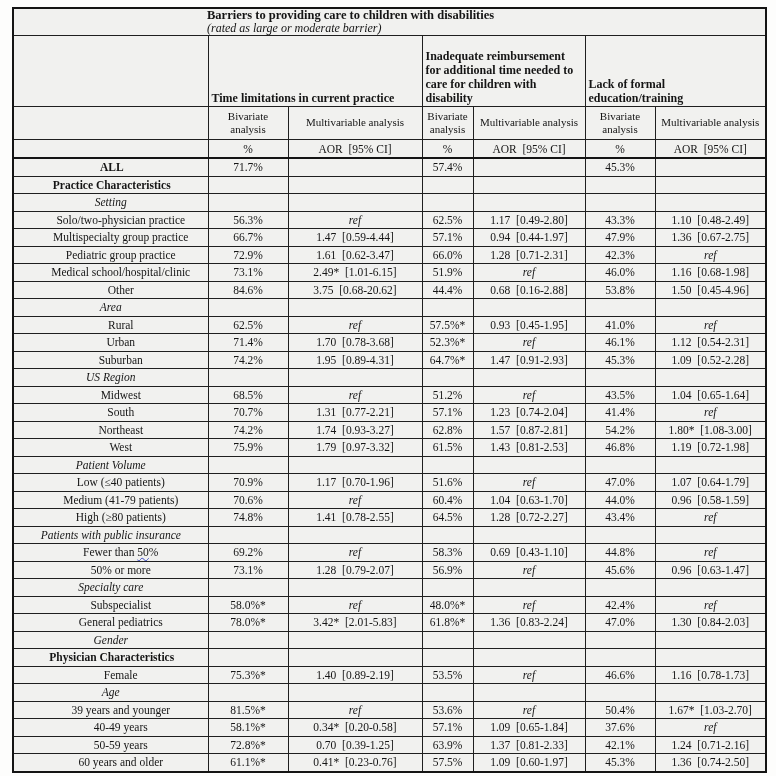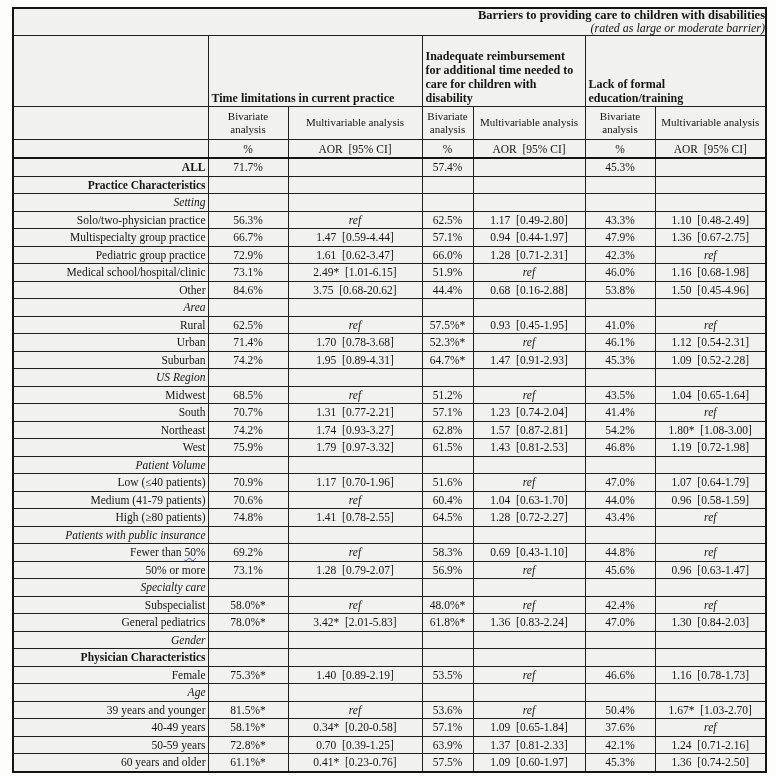--- a/index.html
+++ b/index.html
@@ -4,33 +4,33 @@
 <style>
   html,body{margin:0;padding:0;width:776px;height:776px;overflow:hidden;
     background:#fdfdfc;font-family:"Liberation Serif","DejaVu Serif",serif;color:#151515;}
   .page{position:absolute;inset:0;}
   table.tbl{position:absolute;left:12px;top:7px;width:753px;border-collapse:collapse;
     table-layout:fixed;background:#f1f1ef;border:2px solid #141414;}
   td{border:1px solid #1f1f1f;font-size:11.5px;line-height:14px;padding:0 2px;
     overflow:hidden;vertical-align:middle;}
   
   tr.title-row td{height:26px;padding:0;}
-  .title-wrap{margin-left:193px;text-align:right;line-height:13px;}
+  .title-wrap{margin-left:193px;text-align:left;line-height:13px;}
   .t1{font-weight:bold;font-size:12.5px;}
   .t2{font-style:italic;font-size:12px;}
   
   tr.group-row td{height:68px;vertical-align:bottom;}
   td.group{font-weight:bold;font-size:12px;line-height:14px;padding:1px 3px;text-align:left;}
   
   tr.sub-row td{height:32px;text-align:center;font-size:11px;line-height:13.5px;vertical-align:middle;padding:0 1px;}
   
   tr.measure-row td{height:17px;text-align:center;border-bottom:2px solid #141414;}
   
   tr.data-row td,tr.section-row td{height:16.5px;}
-  td.lbl{text-align:right;}
+  td.lbl{text-align:center;}
   td.indent{padding-left:22px;}
   td.sec-bold{font-weight:bold;padding-left:4px;}
   td.sec-italic{font-style:italic;}
   td.pct{text-align:center;}
   td.aor{text-align:center;white-space:pre;}
   td.ref{font-style:italic;white-space:normal;}
   .squiggle{text-decoration:underline;text-decoration-style:wavy;text-decoration-color:#3a49c4;text-decoration-thickness:1px;}
 </style>
 </head>
 <body>

